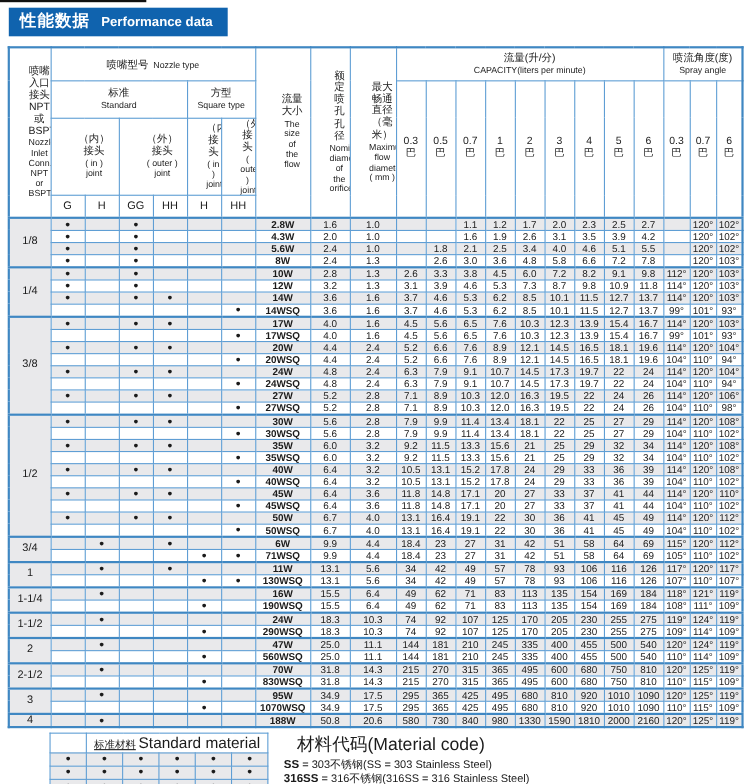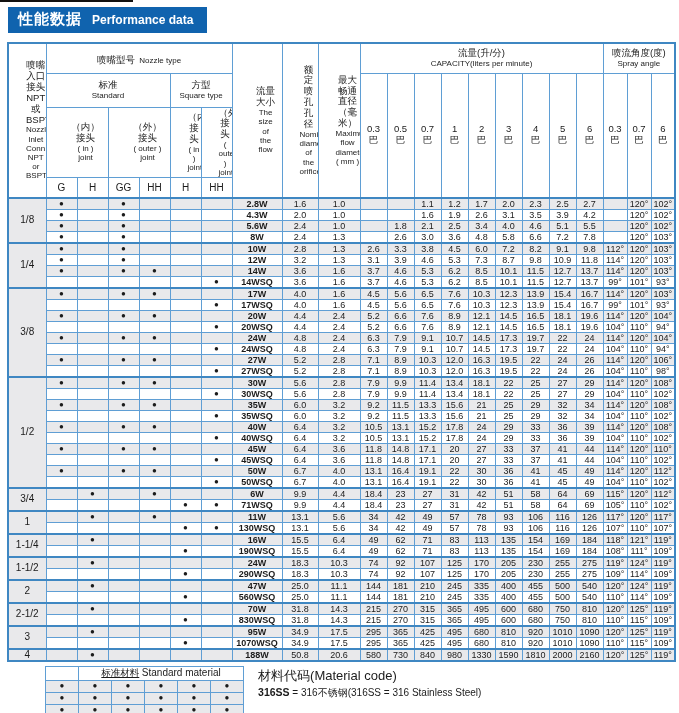--- a/index.html
+++ b/index.html
@@ -34,23 +34,23 @@
   tbody td.model { font-weight:bold;text-align:center; }
   tbody td.dot { font-size:8px; line-height:8px; }
   tbody tr.group-start td { border-top:2px solid #3f87c2; }
 
   .bottom { display:flex; margin-top:4px; margin-left:38px; }
   table.mat { border-collapse:collapse; table-layout:fixed; width:198px; border:1px solid #5f9ed4; }
   table.mat th, table.mat td { border:1px solid #5f9ed4; padding:0; text-align:center; }
   table.mat th { height:13px; font-weight:normal; font-size:9px; background:#fff; }
   table.mat td { height:12px; font-size:8px; line-height:8px; background:#e9e9eb; }
   .mat-h-zh { font-size:9.5px;text-decoration:underline; }
-  .mat-h-en { font-size:10px; }
+  .mat-h-en { font-size:14px; }
   .codes { margin-left:14px; padding-top:1px; }
-  .code-title { font-size:13px; margin-bottom:1px; }
+  .code-title { font-size:16px; margin-bottom:1px;margin-left:12px; }
   .code-line { font-size:10px; line-height:13.5px; }
   .code-line b { font-size:10.5px; }
 </style>
 </head>
 <body>
 
 <div class="page">
   <div class="top-line"></div>
 
   <div class="title-bar">
@@ -1249,17 +1249,18 @@
             <td class="dot"></td>
             <td class="dot">●</td>
             <td class="dot"></td>
             <td class="dot">●</td>
           </tr>
         </tbody>
     </table>
     <div class="codes">
       <div class="code-title">材料代码(Material code)</div>
       <div>
+          <div class="code-line"><b>SS</b> = 303不锈钢(SS = 303 Stainless Steel)</div>
           <div class="code-line"><b>316SS</b> = 316不锈钢(316SS = 316 Stainless Steel)</div>
         </div>
     </div>
   </div>
 </div>
 
 </body></html>

